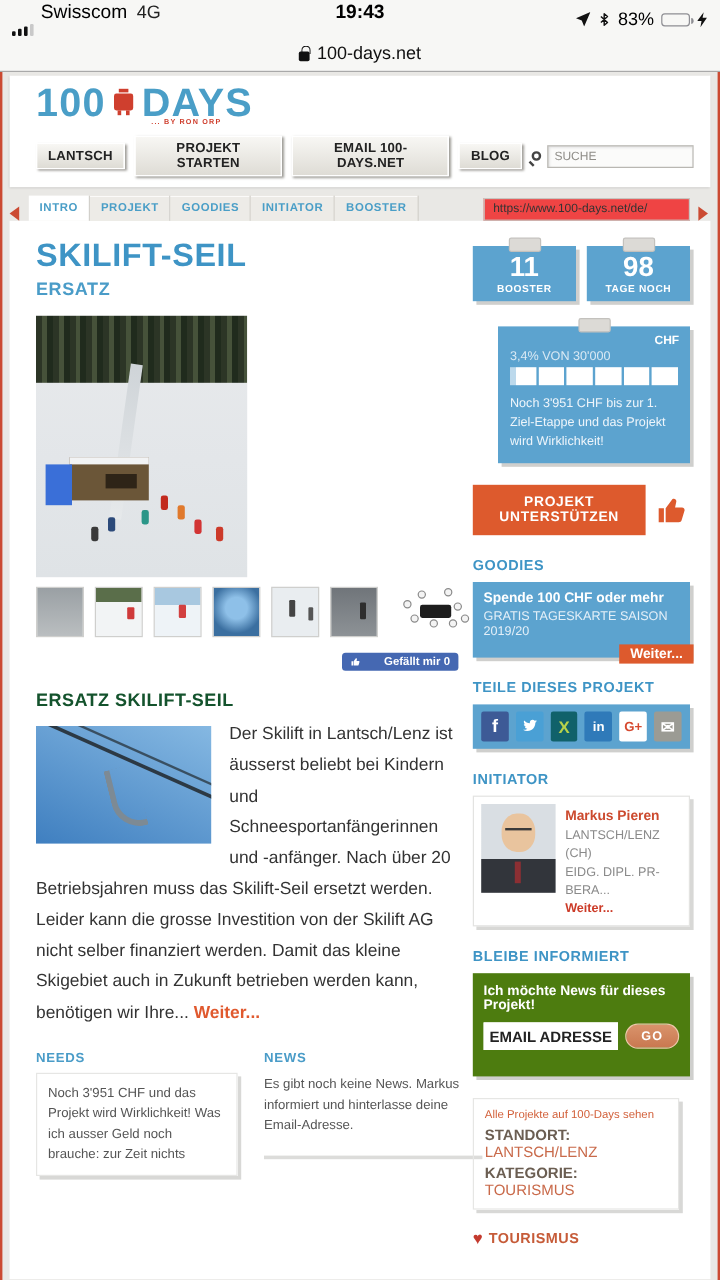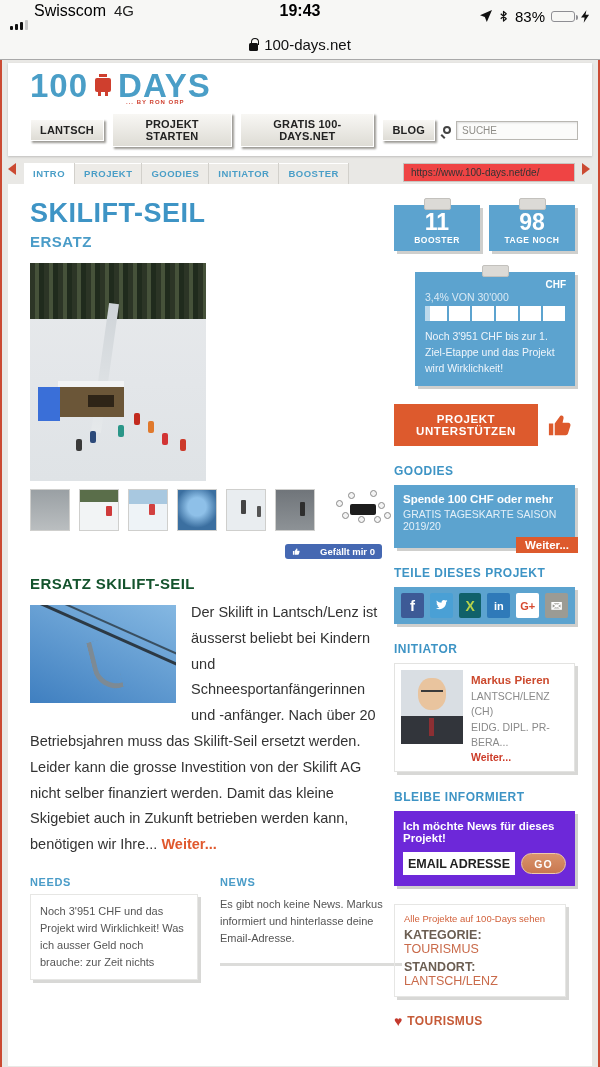--- a/index.html
+++ b/index.html
@@ -37,21 +37,21 @@
   .robot::after { content:''; position:absolute; top:-4px; left:4px; width:8px; height:3px; background:#cf3f2e; }
   .tagline { font-size:6px; font-weight:bold; color:#cf3f2e; letter-spacing:1px; margin:-3px 0 0 96px; }
   .nav { display:flex; align-items:center; gap:8px; margin-top:8px; }
   .navbtn { background:linear-gradient(#f8f7f4,#dedcd5); border:1px solid #fff; box-shadow:1.5px 1.5px 2px #9c9a95; padding:4px 9px; font-size:11px; font-weight:bold; color:#222; letter-spacing:.2px; cursor:pointer; }
   .search { margin-left:auto; display:flex; align-items:center; gap:5px; }
   .lens { width:8px; height:8px; border:2px solid #444; border-radius:50%; position:relative; }
   .lens::after { content:''; position:absolute; width:2px; height:5px; background:#444; transform:rotate(-45deg); left:-3px; top:6px; }
   .search input { width:122px; height:19px; border:1px solid #b9b7b2; background:#fbfbfa; box-shadow:inset 1px 1px 2px #ddd; font-size:10px; padding:0 5px; color:#444; }
   .search input::placeholder { color:#8f8d88; }
   
-  .tabrow { display:flex; align-items:flex-start; margin:7px 10px 0 8px; height:21px; }
+  .tabrow { display:flex; align-items:flex-end; margin:7px 10px 0 8px; height:21px; }
   .arrow { width:0; height:0; border-style:solid; cursor:pointer; }
   .arrow.l { border-width:6px 8px 6px 0; border-color:transparent #cb4a32 transparent transparent; margin-right:8px; }
   .arrow.r { border-width:6px 0 6px 8px; border-color:transparent transparent transparent #cb4a32; margin-left:7px; }
   .tabs { display:flex; height:100%; }
   .tab { display:flex; align-items:center; padding:0 9px; font-size:9.5px; font-weight:bold; color:#4a9ec7; letter-spacing:.5px; background:#edebe7; border-right:1px solid #d2d0cb; box-shadow:inset 0 1px 0 #fff; cursor:pointer; }
   .tab.active { background:#fff; box-shadow:none; }
   .urlchip { margin-left:auto; background:#ef4444; border:1px solid #c7c5c0; font-size:10px; color:#333; padding:3px 7px; width:172px; white-space:nowrap; overflow:hidden; }
   
   .main { margin:0 8px; background:#fff; min-height:882px; padding:14px 13px 10px 22px; }
   .cols { display:flex; gap:12px; align-items:flex-start; }
@@ -127,21 +127,21 @@
   .si-gp { background:#fff; color:#d6492f; font-size:11px; }
   .si-em { background:#9b9b94; font-size:14px; }
   .initcard { background:#fff; border:1px solid #e3e3e1; box-shadow:3px 3px 0 #d8d8d6; padding:6px; display:flex; gap:8px; }
   .avatar { width:62px; height:74px; background:linear-gradient(#d9dee3 0 62%, #32353b 62%); position:relative; flex:none; }
   .avatar .face { position:absolute; left:17px; top:8px; width:28px; height:32px; background:#e9c49e; border-radius:45%; }
   .avatar .glasses { position:absolute; left:20px; top:20px; width:22px; height:5px; border-top:2px solid #3a3a3a; }
   .avatar .tie { position:absolute; left:28px; top:48px; width:5px; height:18px; background:#8c2f33; }
   .initinfo { font-size:10.5px; line-height:1.45; color:#8a8a8a; padding-top:2px; }
   .initname { color:#cc4a2e; font-weight:bold; font-size:11.5px; }
   .initweiter { color:#cc3b28; font-weight:bold; cursor:pointer; }
-  .newscard { background:#6d28d9; padding:9px 9px 11px; box-shadow:3px 3px 0 #cfcfcd; }
+  .newscard { background:#4d7c0f; padding:9px 9px 22px; box-shadow:3px 3px 0 #cfcfcd; }
   .nprompt { font-size:11.5px; font-weight:bold; color:#fff; }
   .nrow { display:flex; align-items:center; gap:6px; margin-top:8px; }
   .nrow input { flex:1; height:23px; border:1px solid #fff; text-align:center; font-weight:bold; font-size:12.5px; color:#222; font-family:inherit; min-width:0; }
   .nrow input::placeholder { color:#222; }
   .gobtn { width:45px; height:21px; border-radius:11px; background:linear-gradient(#d9936b,#c97850); border:1px solid #ecc9ab; color:#fff; font-weight:bold; font-size:10.5px; letter-spacing:1px; cursor:pointer; font-family:inherit; }
   .metabox { margin-top:18px; width:172px; border:1px solid #e6e6e4; box-shadow:3px 3px 0 #d8d8d6; padding:8px 9px; }
   .allproj { font-size:9.5px; color:#d2603a; cursor:pointer; }
   .metaline { font-size:12.5px; margin-top:4px; }
   .mlabel { font-weight:bold; color:#6b5e52; }
   .mval { color:#c96a4a; cursor:pointer; }
@@ -188,21 +188,21 @@
 <div class="hdrcard">
   <div class="logo">
     <span class="t">100</span>
     <span class="robot"></span>
     <span class="t">DAYS</span>
   </div>
   <div class="tagline">... BY RON ORP</div>
   <div class="nav">
     <button class="navbtn">LANTSCH</button>
     <button class="navbtn">PROJEKT STARTEN</button>
-    <button class="navbtn">GRATIS 100-DAYS.NET</button>
+    <button class="navbtn">EMAIL 100-DAYS.NET</button>
     <button class="navbtn">BLOG</button>
     <span class="search">
       <span class="lens"></span>
       <input placeholder="SUCHE" style="">
     </span>
   </div>
 </div>
 
 <div class="tabrow">
   <span class="arrow l"></span>
@@ -383,26 +383,26 @@
         <div class="nprompt">Ich möchte News für dieses Projekt!</div>
         <div class="nrow">
           <input placeholder="EMAIL ADRESSE" style="">
           <button class="gobtn">GO</button>
         </div>
       </div>
 
       <div class="metabox">
         <div class="allproj">Alle Projekte auf 100-Days sehen</div>
         <div class="metaline">
+          <span class="mlabel">STANDORT:</span>
+          <span class="mval">LANTSCH/LENZ</span>
+        </div>
+        <div class="metaline">
           <span class="mlabel">KATEGORIE:</span>
           <span class="mval">TOURISMUS</span>
-        </div>
-        <div class="metaline">
-          <span class="mlabel">STANDORT:</span>
-          <span class="mval">LANTSCH/LENZ</span>
         </div>
       </div>
 
       <div class="tagrow">
         <span class="heart">♥</span>
         <span class="tagtxt">TOURISMUS</span>
       </div>
     </div>
   </div>
 

